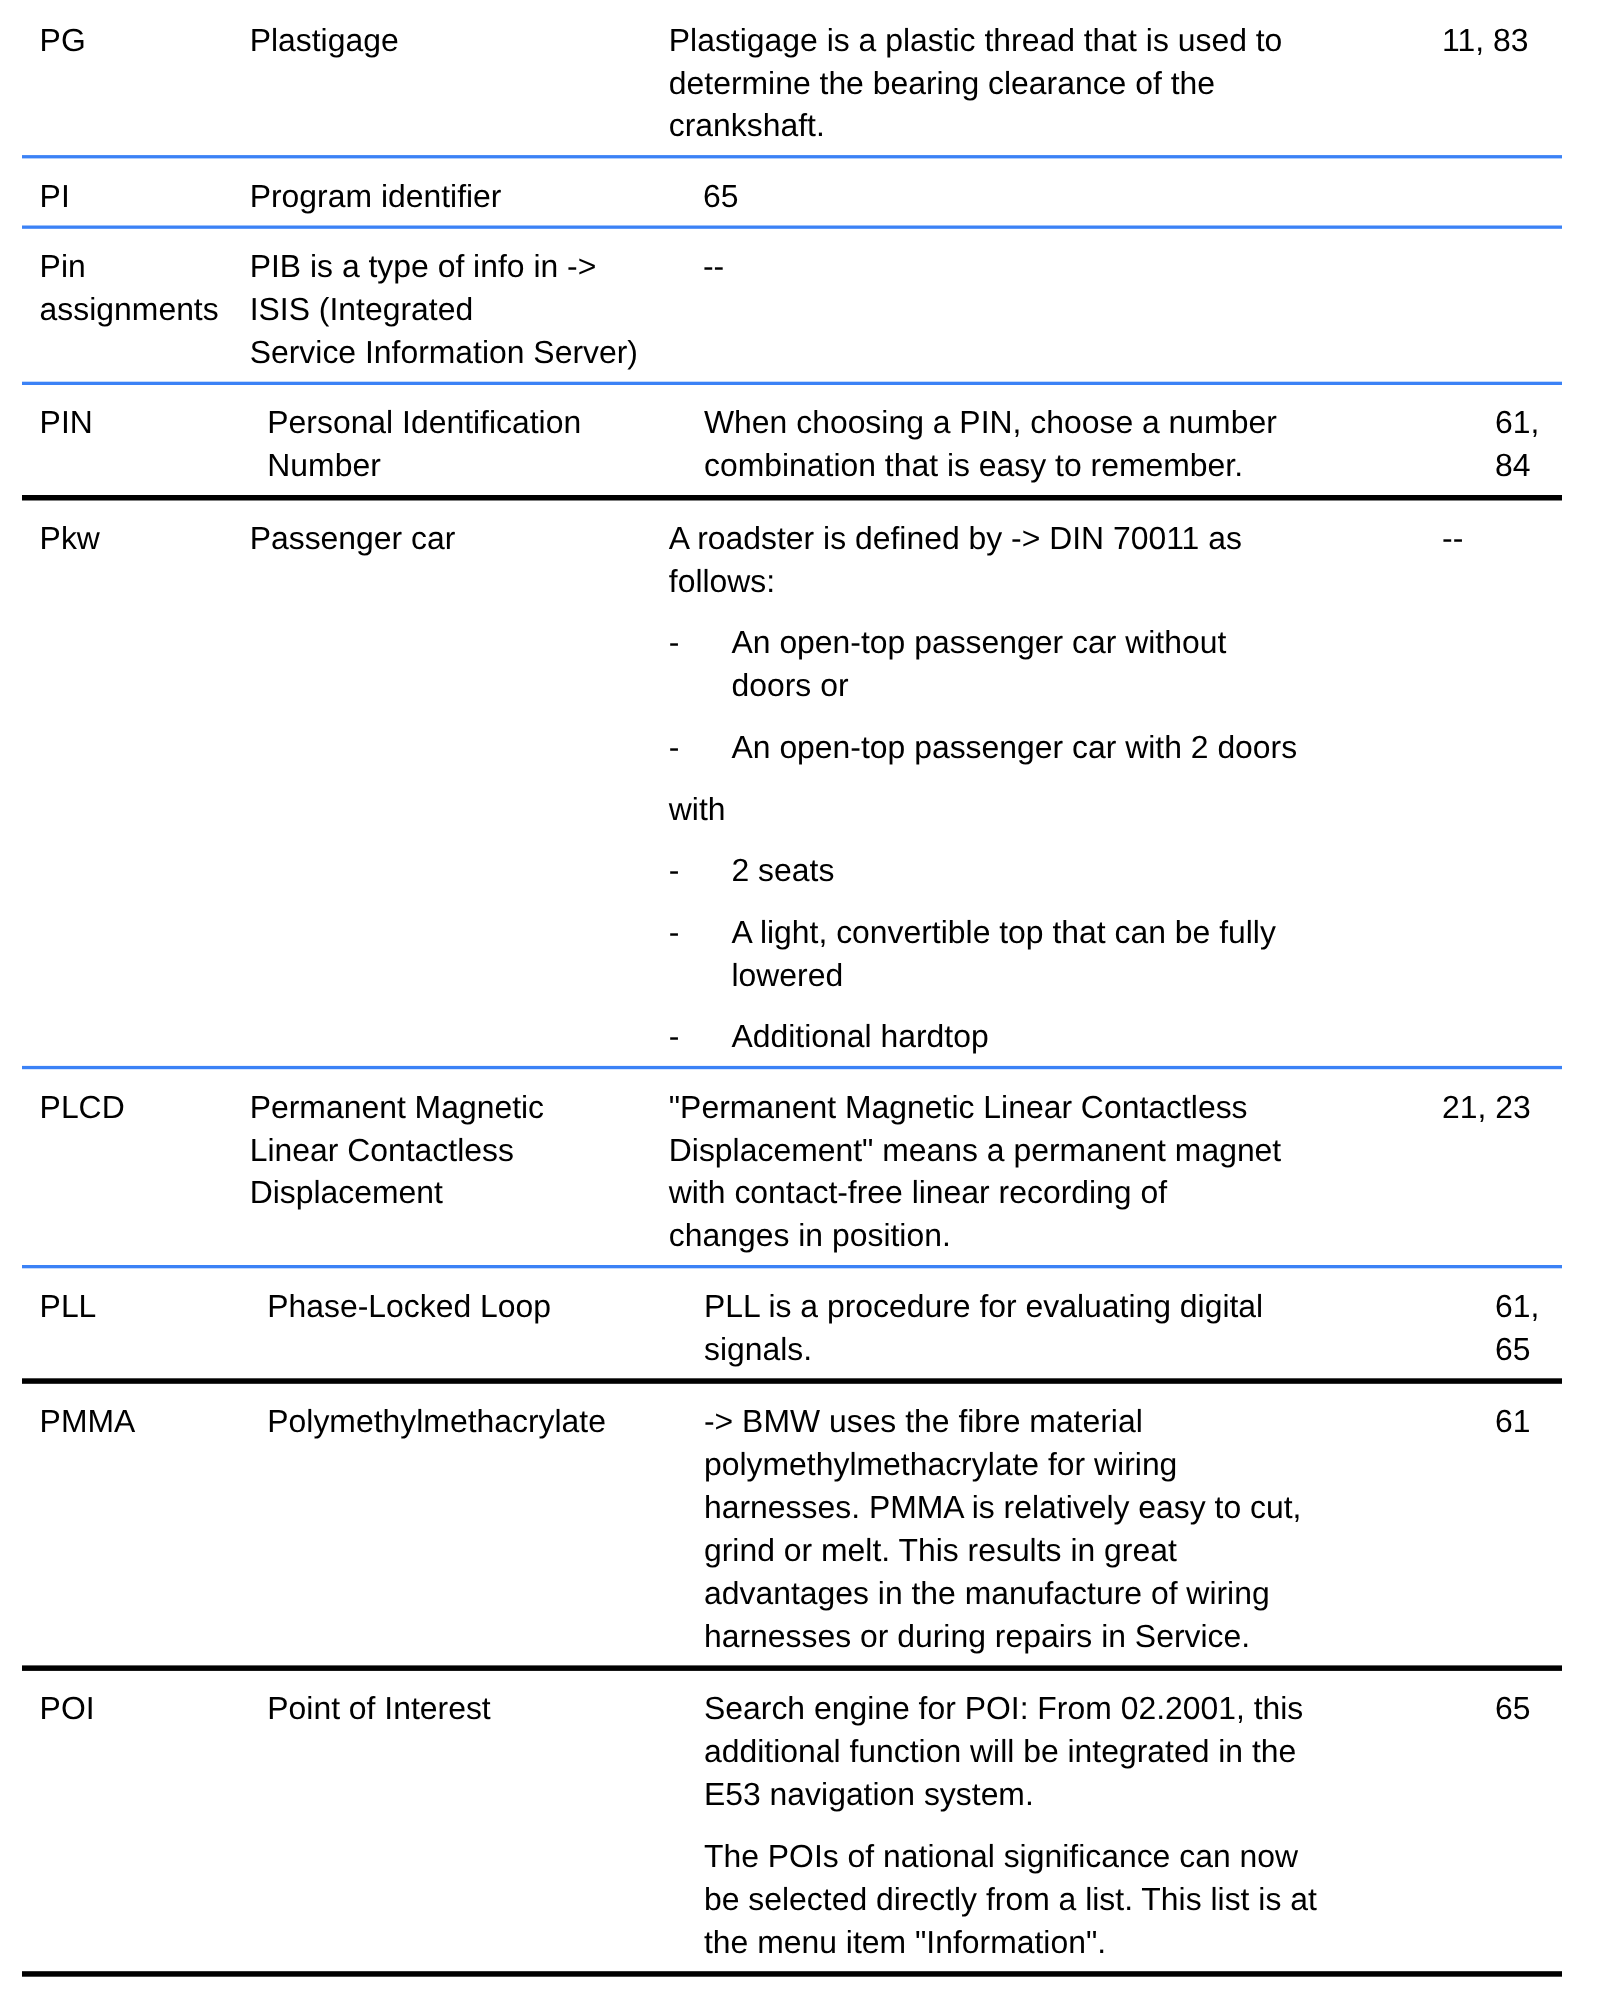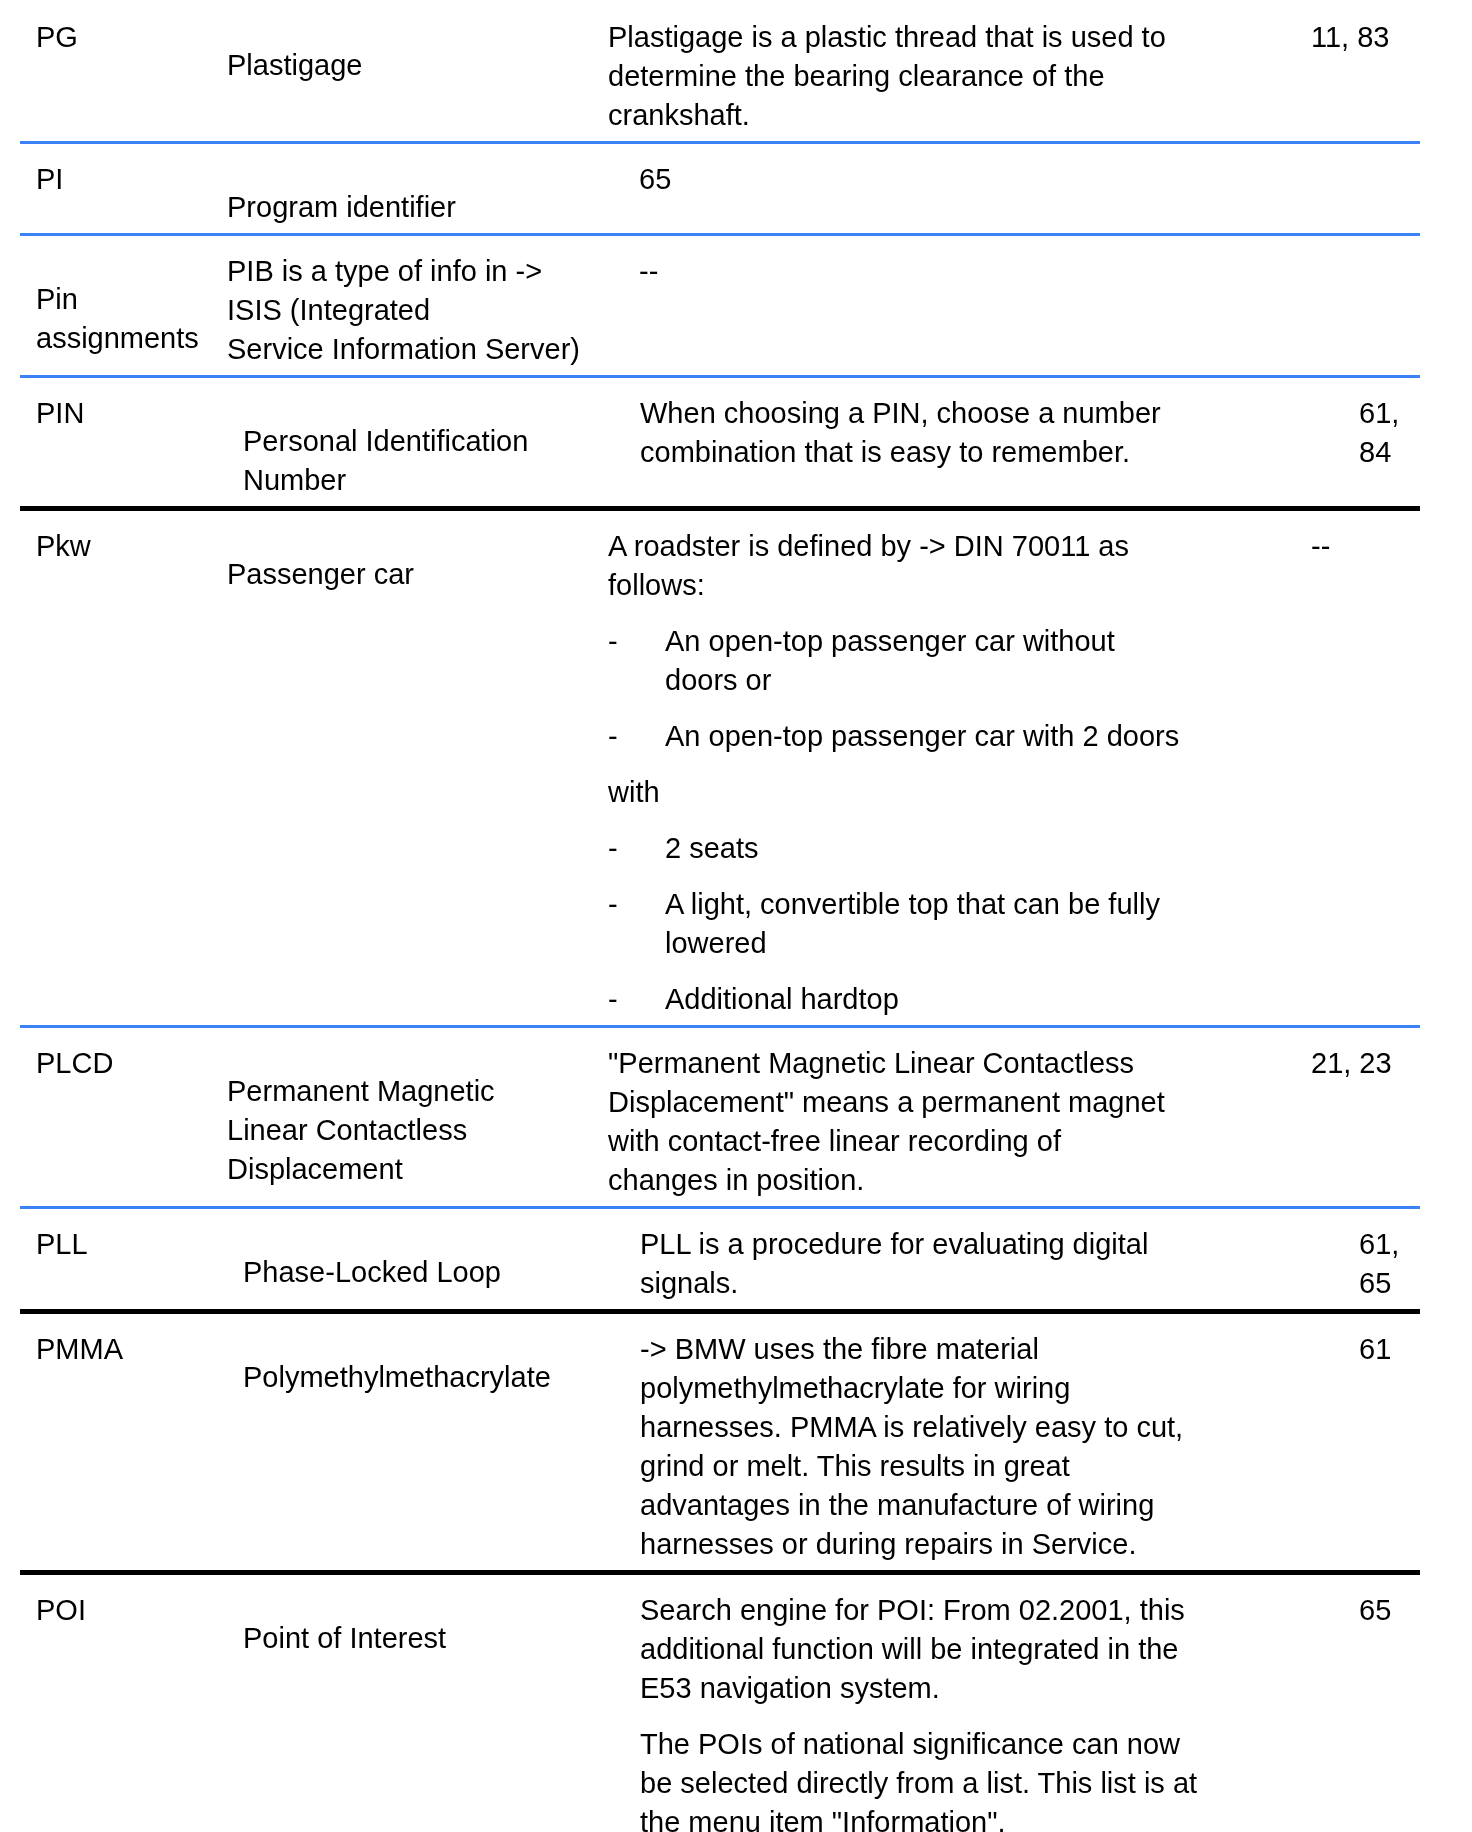--- a/index.html
+++ b/index.html
@@ -26,21 +26,21 @@
   .row {
     display: grid;
     grid-template-columns: 191px 381px 672px 1fr;
     padding: 16px 0 6px 16px;
     box-sizing: border-box;
   }
   .row.divider-thin  { border-bottom: 3px solid #3b82f6; }
   .row.divider-thick { border-bottom: 5px solid #000000; gap: 16px; }
   .cell { padding-right: 18px; }
   .cell.abbr  { white-space: pre-line; }
-  .cell.term  { white-space: pre-line; margin-top: 28px; }
+  .cell.term  { white-space: pre-line; }
   .cell.pages { white-space: pre-line; margin-left: 31px; }
   .cell.desc .para { white-space: pre-line; }
   .cell.desc > * + * { margin-top: 17px; }
   .bullet { display: flex; }
   .bullet .dash {
     flex: none;
     width: 57px;
   }
   .bullet .bullet-text { white-space: pre-line; }
 </style>

